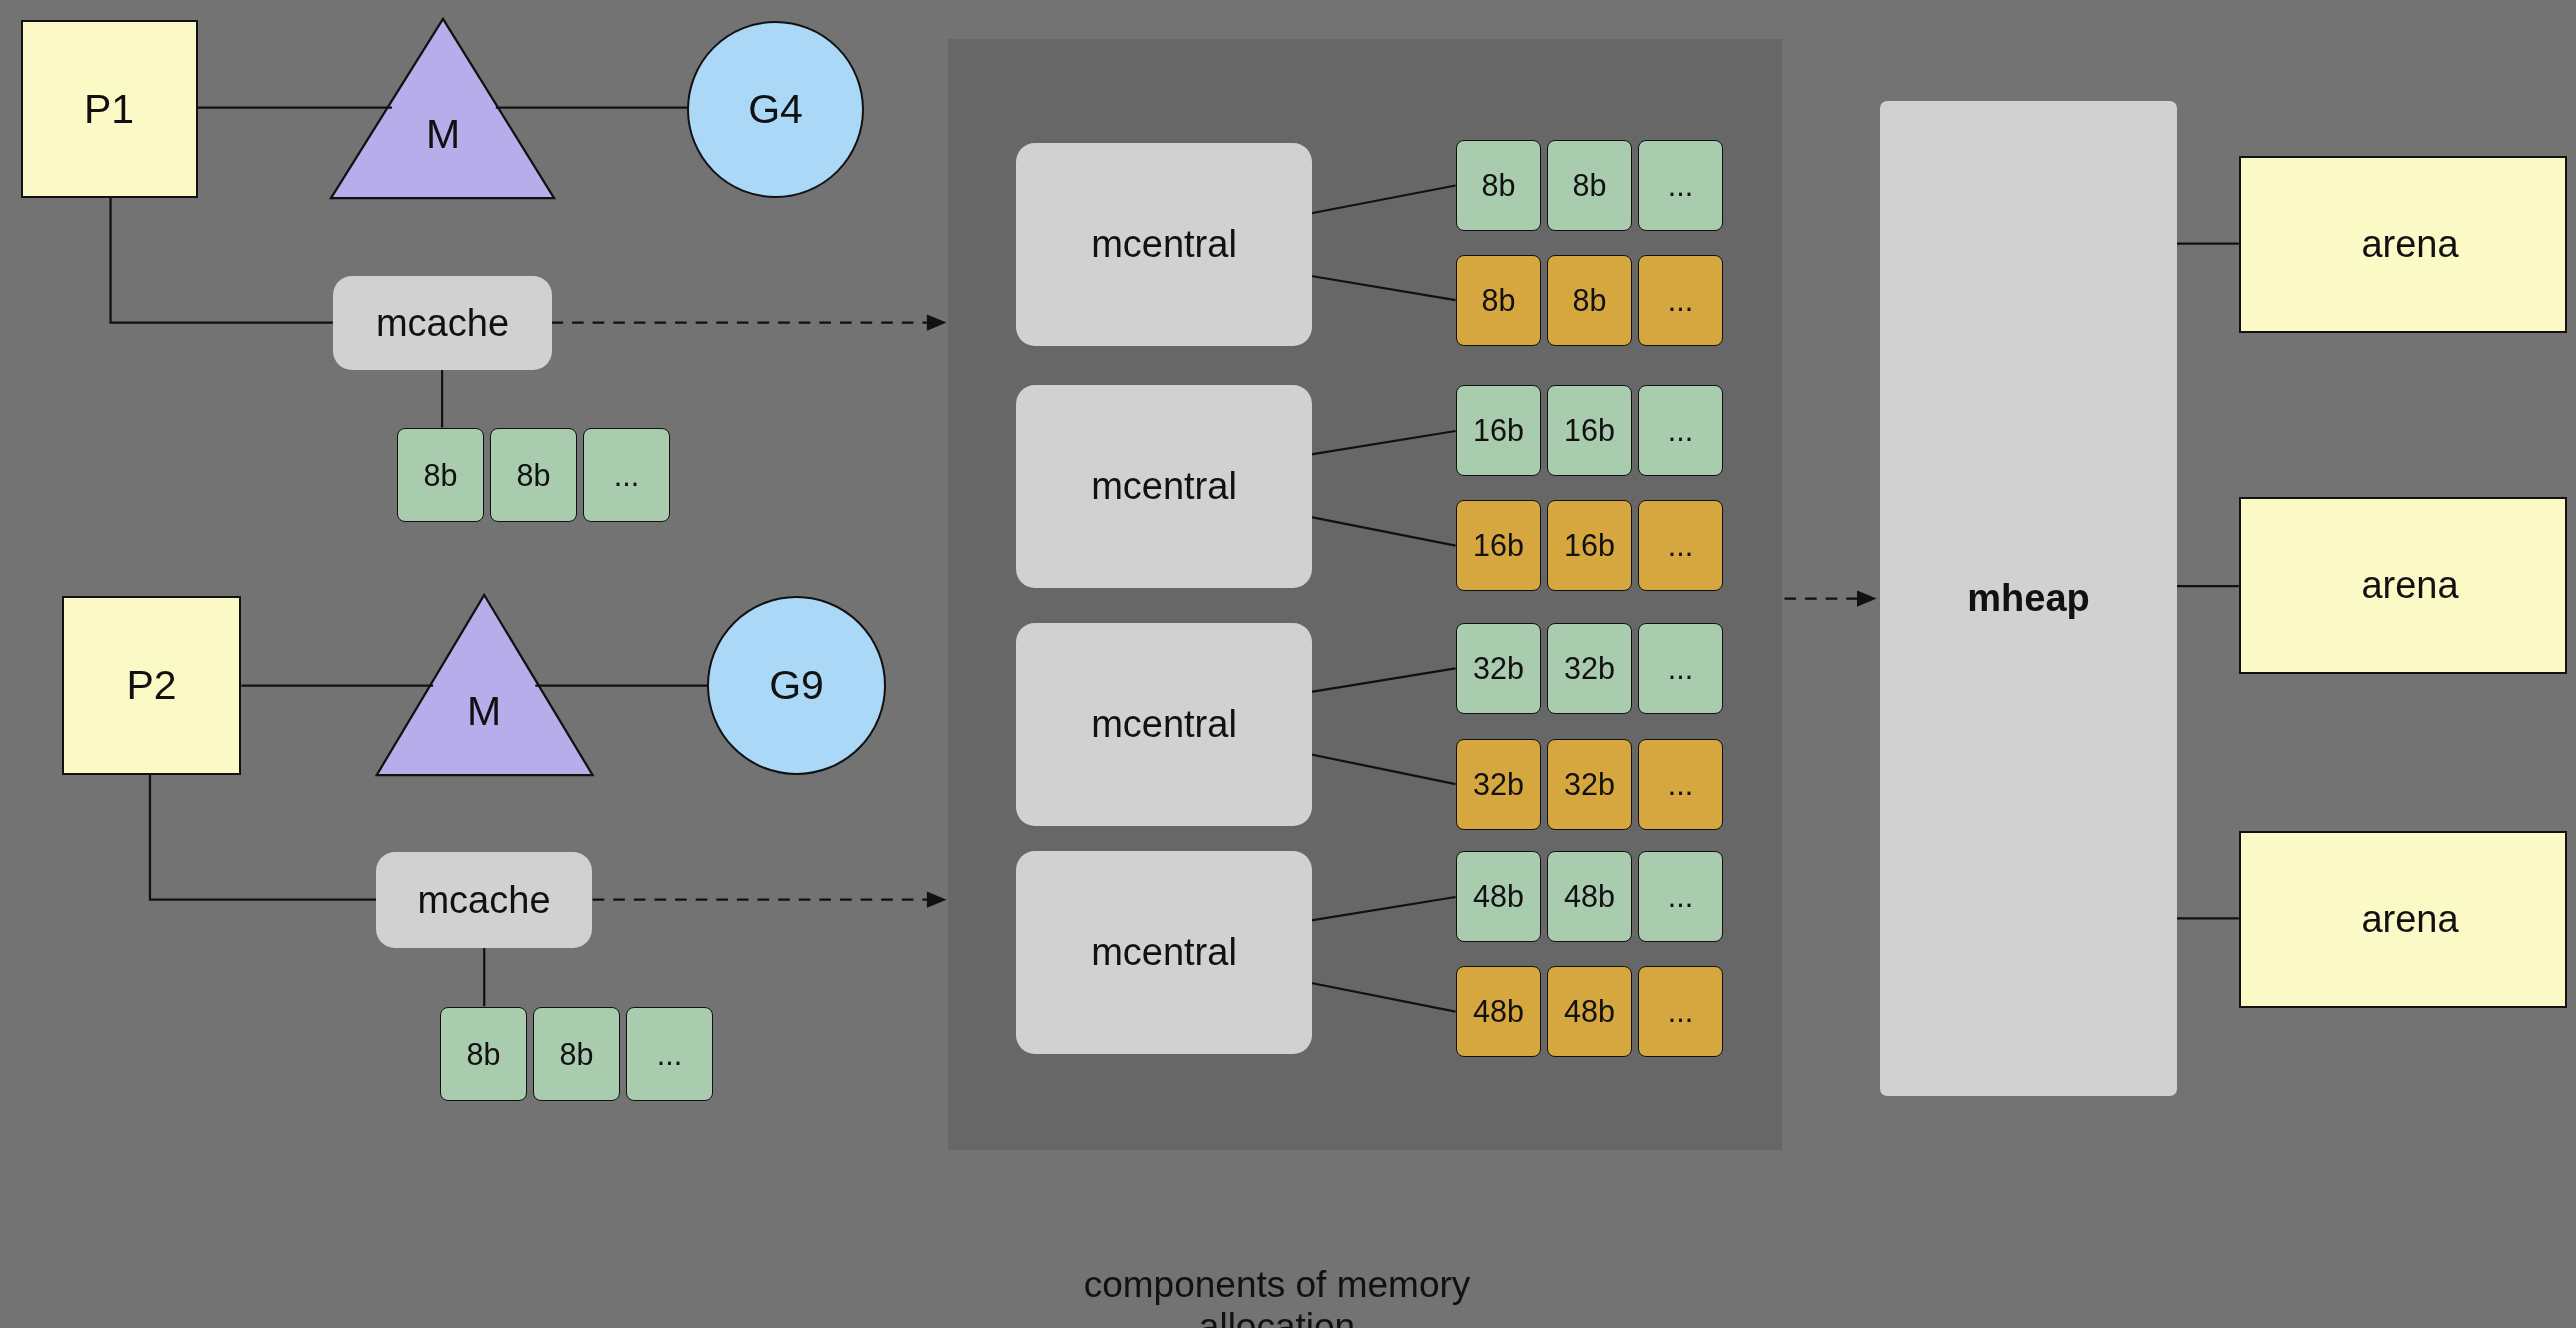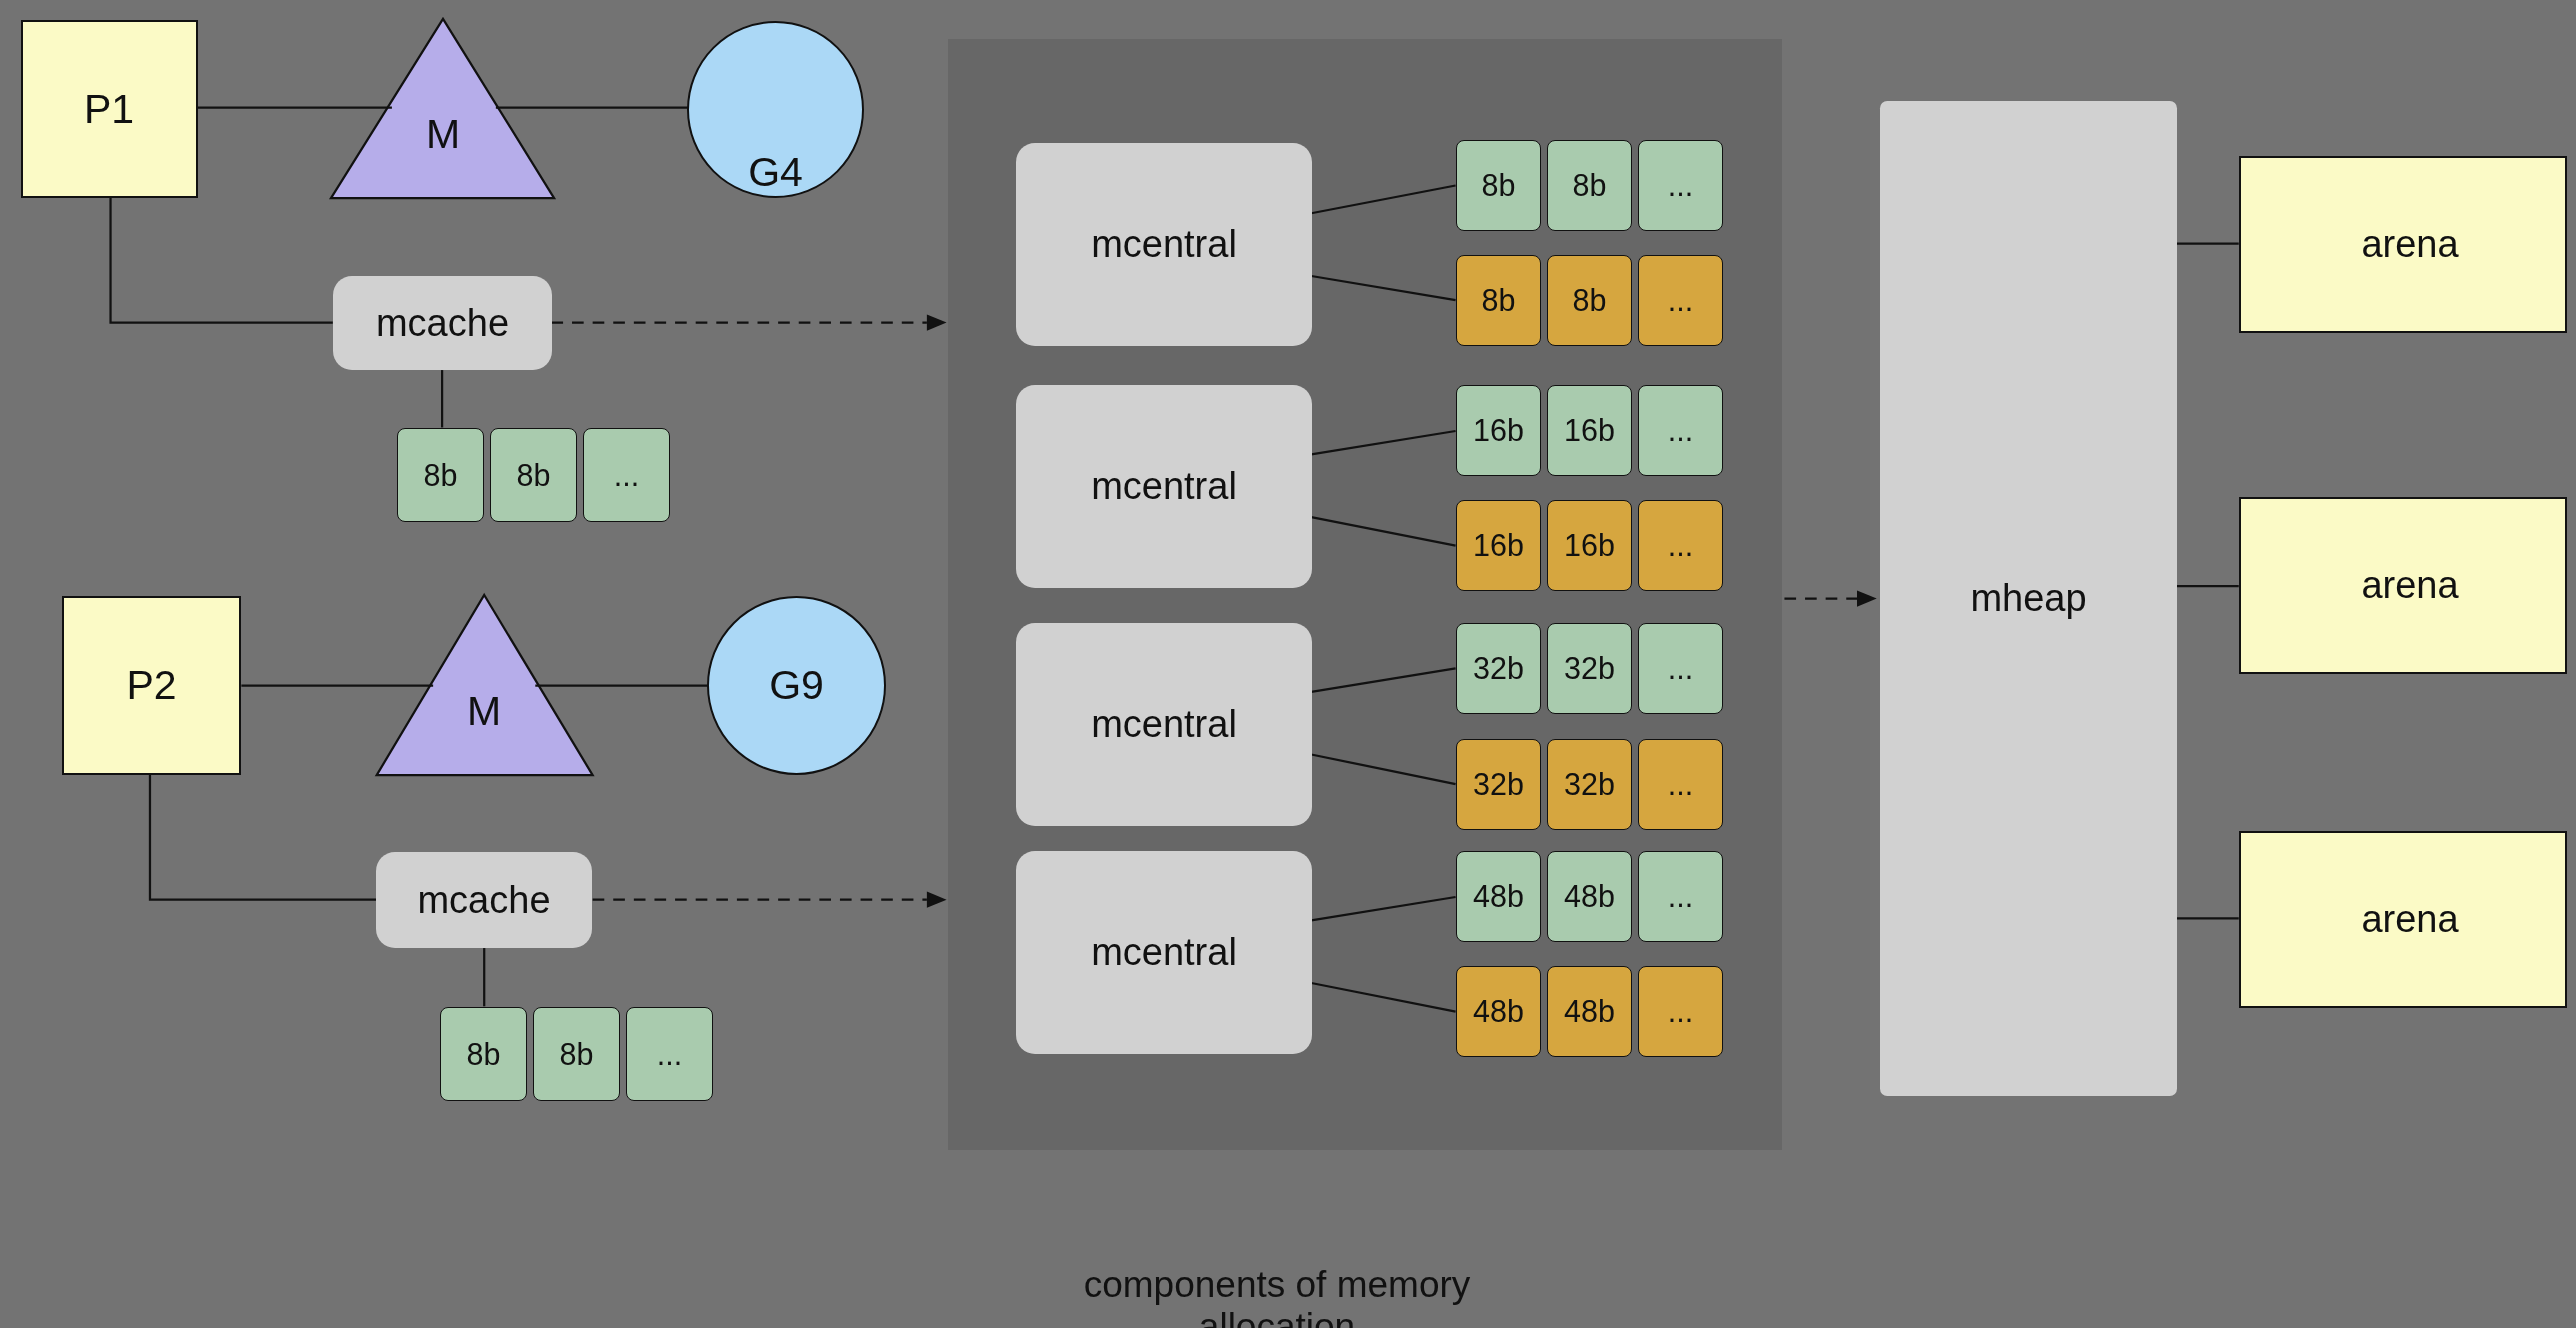--- a/index.html
+++ b/index.html
@@ -22,21 +22,21 @@
     overflow:hidden;
   }
   .abs{position:absolute;box-sizing:border-box;}
   .center{display:flex;align-items:center;justify-content:center;}
   
   .pbox{background:var(--yellow);border:2.7px solid var(--ink);font-size:41px;z-index:3;}
   .gcircle{background:var(--blue);border:2.7px solid var(--ink);border-radius:50%;font-size:41px;z-index:3;}
   .mlabel{font-size:41px;z-index:3;}
   .grounded{background:var(--lgray);border-radius:19px;font-size:38px;z-index:3;}
   .darkbox{background:var(--dgray);z-index:1;}
-  .mheap{background:var(--lgray);border-radius:7.2px;font-size:38px;z-index:3;}
+  .mheap{background:var(--lgray);border-radius:7.2px;font-size:38px;z-index:3;font-weight:bold;}
   .arena{background:var(--yellow);border:2.7px solid var(--ink);font-size:38px;z-index:3;padding-left:14px;}
   .slabrow{display:flex;gap:6px;z-index:3;}
   .slabrow .cell{
     box-sizing:border-box;border:1.8px solid var(--ink);border-radius:8px;
     display:flex;align-items:center;justify-content:center;font-size:30.5px;
   }
   .slabrow.lg .cell{width:87px;height:94px;}
   .slabrow.sm .cell{width:85px;height:91px;}
   .cell.green{background:var(--green);}
   .cell.gold{background:var(--gold);}
@@ -98,21 +98,21 @@
       <line class="ln" x1="2429" y1="272" x2="2498" y2="272"></line>
       <line class="ln" x1="2429" y1="654" x2="2498" y2="654"></line>
       <line class="ln" x1="2429" y1="1025" x2="2498" y2="1025"></line>
     </g>
   </svg>
 
   <div class="abs center pbox" style="left:20.6px;top:20px;width:177px;height:178px;">
     <span>P1</span>
   </div>
   <div class="abs center mlabel" style="left:407px;top:109px;width:72px;height:50px;">M</div>
-  <div class="abs center gcircle" style="left:687px;top:20.6px;width:177px;height:177px;align-items:flex-end;">
+  <div class="abs center gcircle" style="left:687px;top:20.6px;width:177px;height:177px;">
     <span>G4</span>
   </div>
   <div class="abs center grounded" style="left:333px;top:276px;width:219px;height:94px;">
     <span>mcache</span>
   </div>
   <div class="abs slabrow lg" style="left:397px;top:428px;">
     <div class="cell green">8b</div>
     <div class="cell green">8b</div>
     <div class="cell green">...</div>
   </div>

